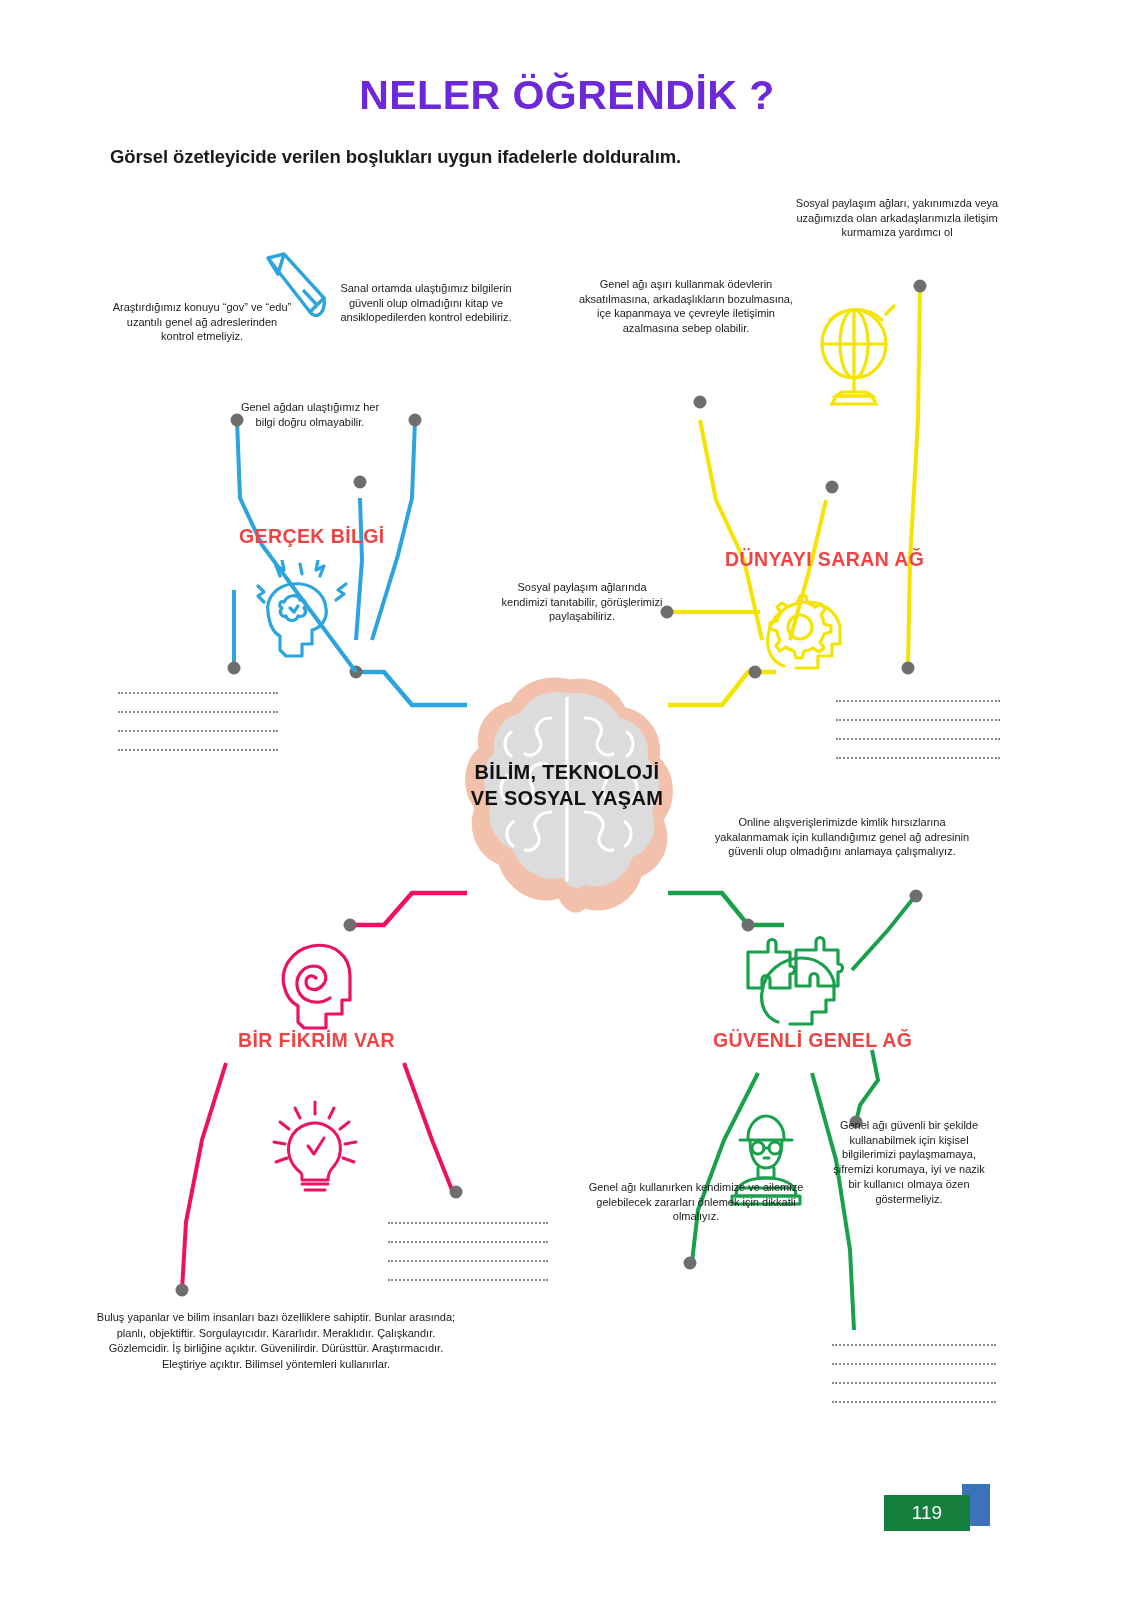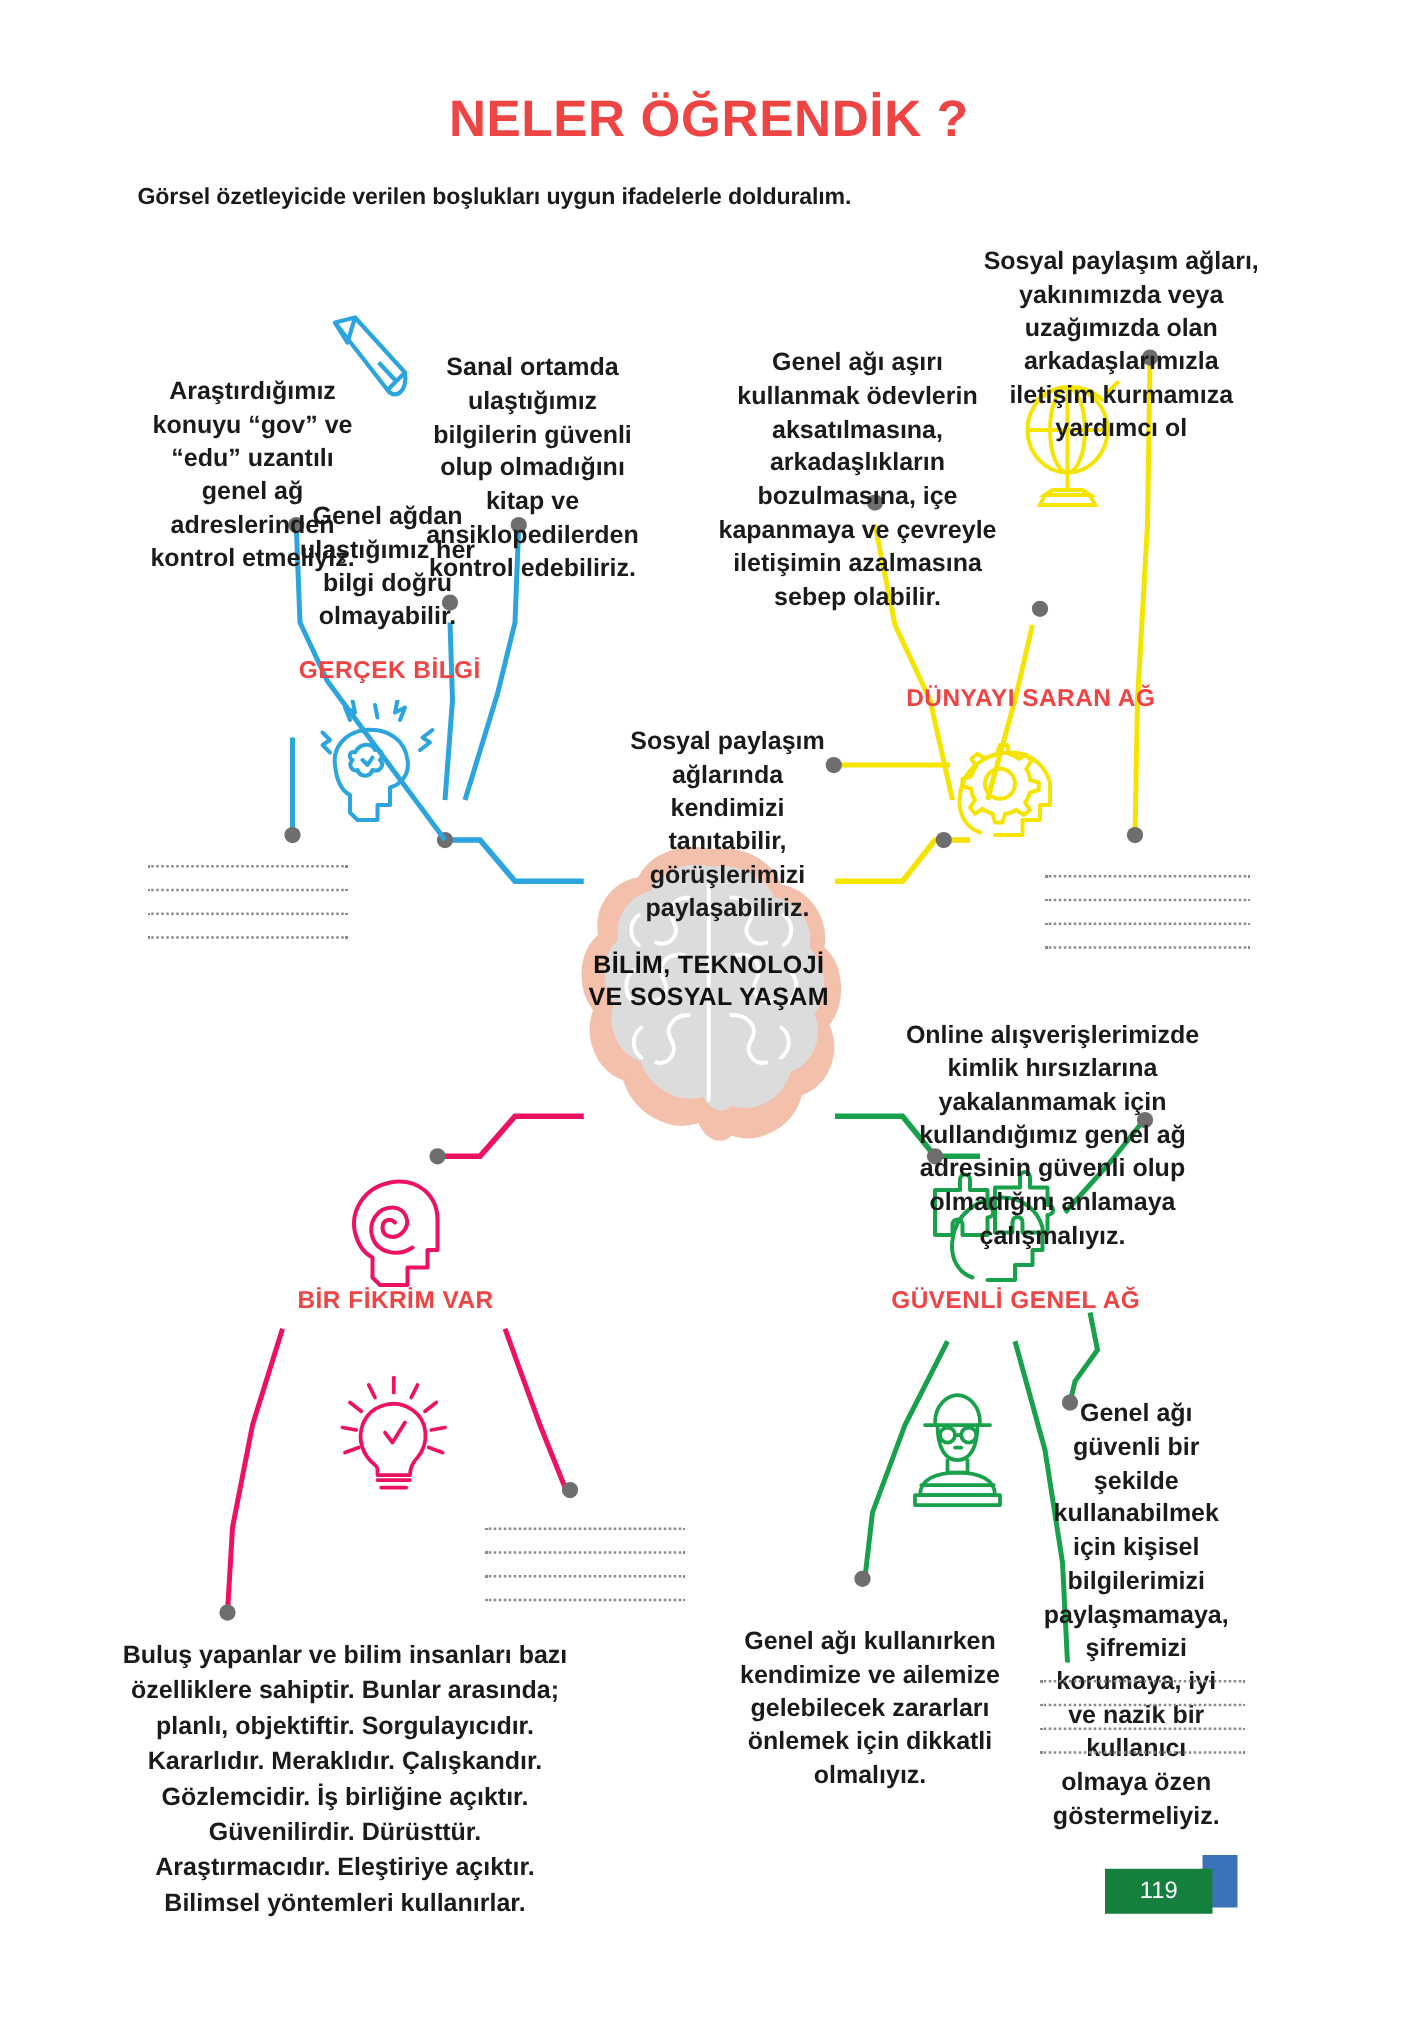--- a/index.html
+++ b/index.html
@@ -9,36 +9,35 @@
     font-family: "Liberation Sans", "DejaVu Sans", sans-serif;
     overflow: hidden;
   }
   #page { position: relative; width: 1134px; height: 1616px; background:#fff; }
 
   
   #title {
     position:absolute; left:0; top:72px; width:1134px;
     text-align:center;
     font-size:41px; font-weight:bold; letter-spacing:.5px;
-    color:#ef4444;
+    color:#6d28d9;
   }
   #subtitle {
     position:absolute; left:110px; top:146px; width:800px;
     font-size:18.5px; font-weight:bold; color:#1a1a1a;
     letter-spacing:-0.1px;
   }
 
   
   .note {
     position:absolute;
-    font-size:20px;
+    font-size:11px;
     line-height:1.34;
     color:#1b1b1b;
     text-align:center;
-    font-weight:bold;
   }
 
   
   .branch-title {
     position:absolute;
     font-size:19.5px;
     font-weight:bold;
     color:#ef4444;
     letter-spacing:.4px;
     white-space:nowrap;
@@ -304,21 +303,21 @@
 
   <div class="note" style="left:786px; top:196px; width:222px;">Sosyal paylaşım ağları, yakınımızda veya uzağımızda olan arkadaşlarımızla iletişim kurmamıza yardımcı ol</div>
 
 
   <div class="note" style="left:498px; top:580px; width:168px;">Sosyal paylaşım ağlarında kendimizi tanıtabilir, görüşlerimizi paylaşabiliriz.</div>
 
   <div class="note" style="left:96px; top:1310px; width:360px; line-height:1.42;">Buluş yapanlar ve bilim insanları bazı özelliklere sahiptir. Bunlar arasında; planlı, objektiftir. Sorgulayıcıdır. Kararlıdır. Meraklıdır. Çalışkandır. Gözlemcidir. İş birliğine açıktır. Güvenilirdir. Dürüsttür. Araştırmacıdır. Eleştiriye açıktır. Bilimsel yöntemleri kullanırlar.</div>
 
   <div class="note" style="left:708px; top:815px; width:268px;">Online alışverişlerimizde kimlik hırsızlarına yakalanmamak için kullandığımız genel ağ adresinin güvenli olup olmadığını anlamaya çalışmalıyız.</div>
 
-  <div class="note" style="left:582px; top:1300px; width:228px;">Genel ağı kullanırken kendimize ve ailemize gelebilecek zararları önlemek için dikkatli olmalıyız.</div>
+  <div class="note" style="left:582px; top:1180px; width:228px;">Genel ağı kullanırken kendimize ve ailemize gelebilecek zararları önlemek için dikkatli olmalıyız.</div>
 
   <div class="note" style="left:832px; top:1118px; width:154px;">Genel ağı güvenli bir şekilde kullanabilmek için kişisel bilgilerimizi paylaşmamaya, şifremizi korumaya, iyi ve nazik bir kullanıcı olmaya özen göstermeliyiz.</div>
 
   <div class="lines" style="left:118px; top:692px; width:160px;">
     <div class="ln"></div>
     <div class="ln"></div>
     <div class="ln"></div>
     <div class="ln"></div>
   </div>
 

